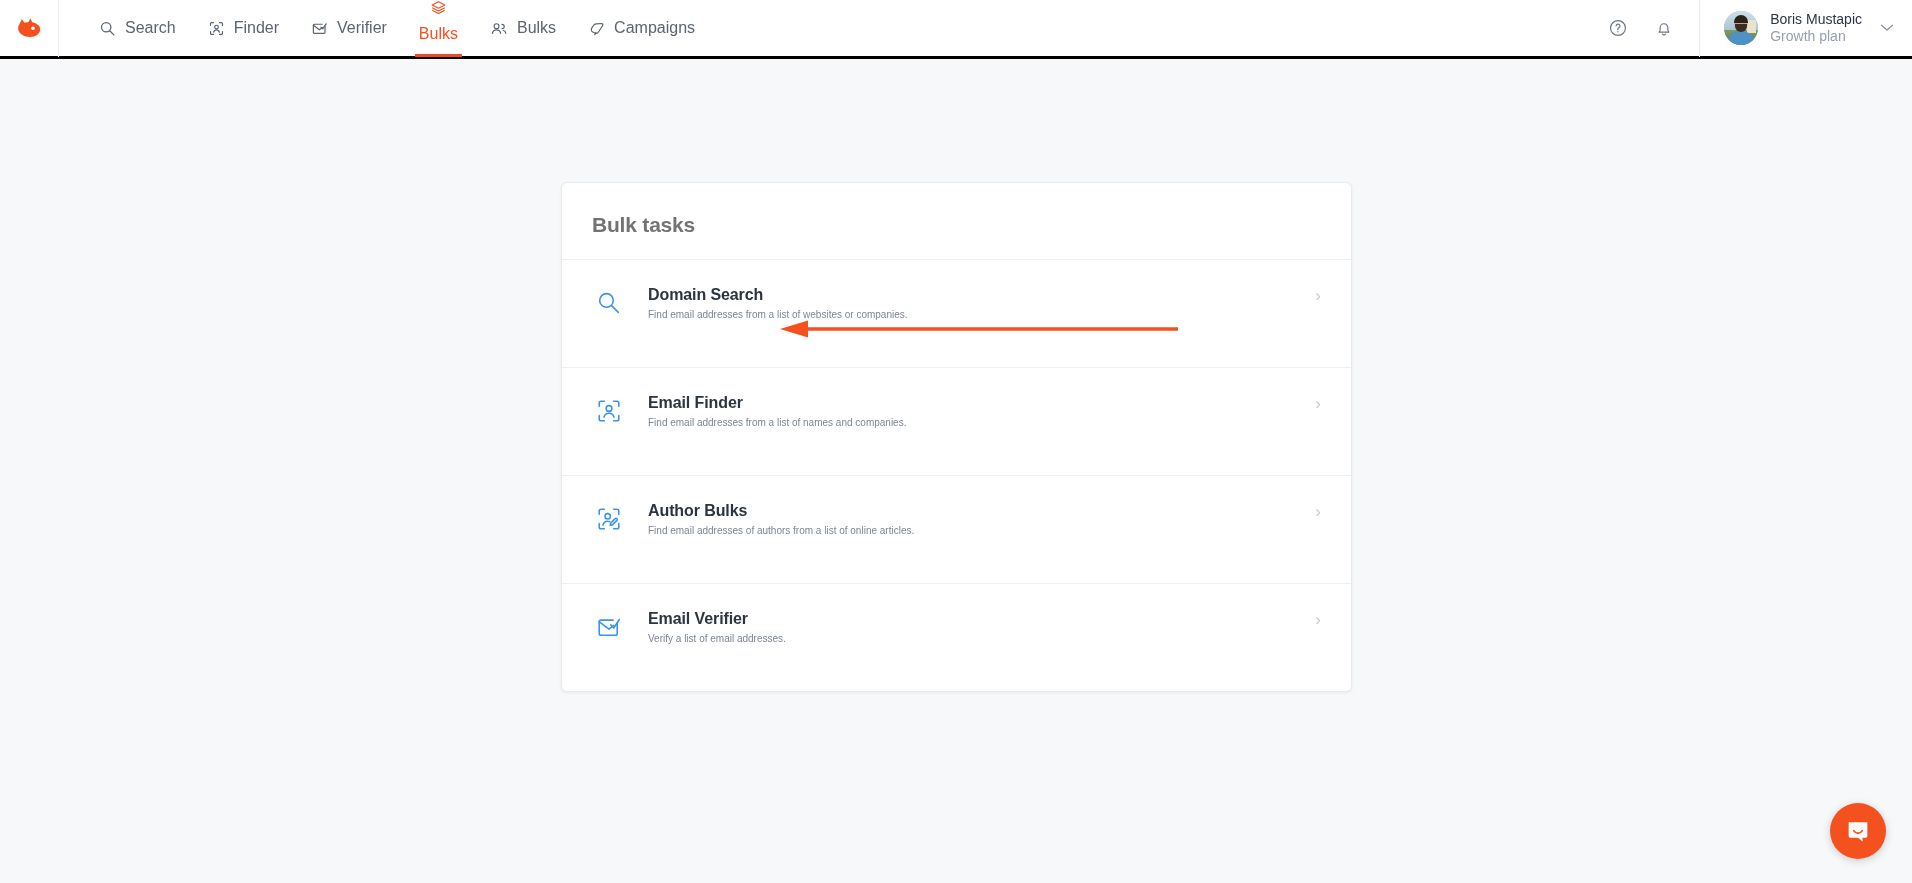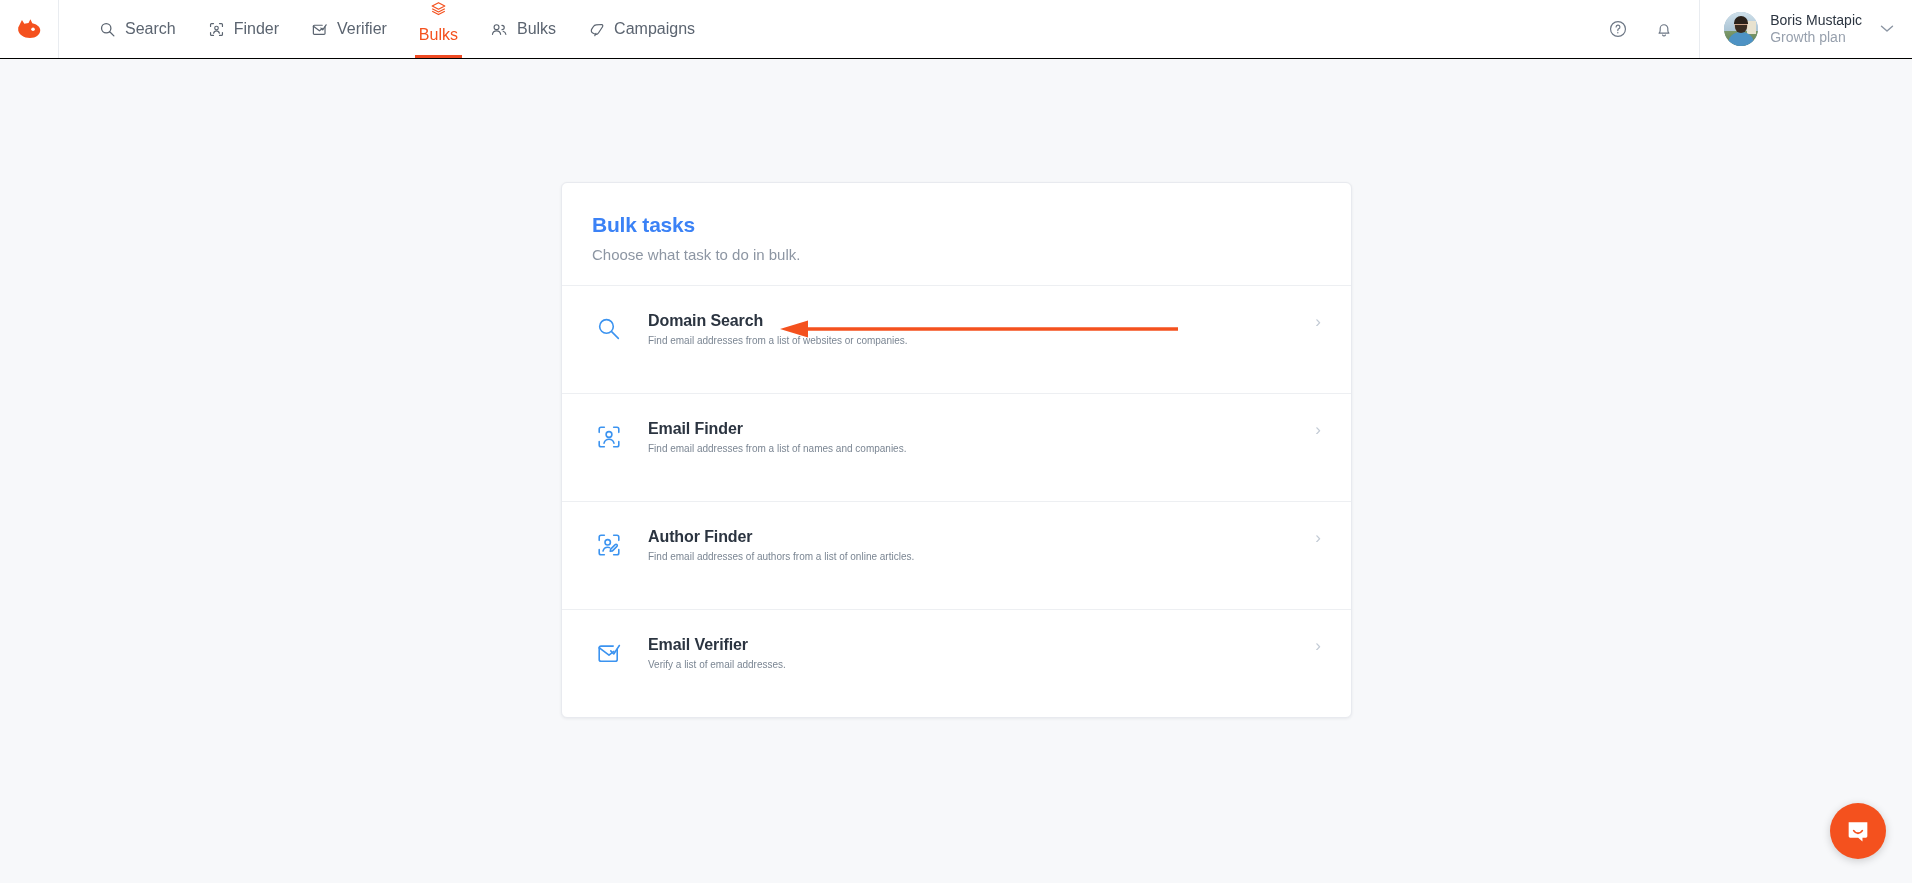--- a/index.html
+++ b/index.html
@@ -8,21 +8,21 @@
     background: #f7f8fa;
     font-family: "Liberation Sans", sans-serif;
     overflow: hidden;
   }
 
   
   .header {
     position: relative;
     height: 59px;
     background: #ffffff;
-    border-bottom: 1px solid #000000;
+    border-bottom: 3px solid #000000;
     display: flex;
     align-items: center;
   }
   .logo-wrap {
     width: 59px; height: 58px;
     display: flex; align-items: center; justify-content: center;
     border-right: 1px solid #e9ecf0;
     flex: 0 0 59px;
   }
   .logo-svg { display: block; }
@@ -108,21 +108,21 @@
     width: 791px;
     background: #ffffff;
     border: 1px solid #e8eaef;
     border-radius: 6px;
     box-shadow: 0 1px 3px rgba(30,40,60,0.07);
   }
   .card-head { padding: 30px 30px 22px 30px; }
   .card-title {
     font-size: 21px;
     font-weight: bold;
-    color: #3b82f6;
+    color: #737373;
     letter-spacing: -0.2px;
   }
   .card-sub {
     margin-top: 9px;
     font-size: 15px;
     color: #8d96a3;
   }
 
   .task-row {
     display: flex;
@@ -302,21 +302,20 @@
 
   </div>
 </div>
 
 <div class="main">
 
   <div class="card">
 
     <div class="card-head">
       <div class="card-title">Bulk tasks</div>
-      <div class="card-sub">Choose what task to do in bulk.</div>
     </div>
 
     <div class="task-row">
       <span class="task-icon">
         <svg width="28" height="28" viewBox="0 0 30 30" fill="none" stroke="#3b93f0" stroke-width="1.7" stroke-linecap="round">
           <circle cx="12.3" cy="12.3" r="7.3"></circle>
           <line x1="17.8" y1="17.8" x2="25" y2="25"></line>
         </svg>
       </span>
       <div class="task-body">
@@ -350,21 +349,21 @@
           <path d="M4.5 10V6.5A2 2 0 0 1 6.5 4.5H10"></path>
           <path d="M20 4.5h3.5a2 2 0 0 1 2 2V10"></path>
           <path d="M25.5 20v3.5a2 2 0 0 1-2 2H20"></path>
           <path d="M10 25.5H6.5a2 2 0 0 1-2-2V20"></path>
           <circle cx="13.6" cy="12.1" r="2.9"></circle>
           <path d="M8.6 21.4c.7-2.6 2.6-4 5-4 .7 0 1.4.1 2 .4"></path>
           <path d="M21.6 14.6 16.8 19.4l-.5 2.4 2.4-.5 4.8-4.8a1.3 1.3 0 0 0 0-1.9 1.3 1.3 0 0 0-1.9 0Z"></path>
         </svg>
       </span>
       <div class="task-body">
-        <div class="task-name">Author Finder</div>
+        <div class="task-name">Author Bulks</div>
         <div class="task-desc">Find email addresses of authors from a list of online articles.</div>
       </div>
       <span class="task-chev">›</span>
     </div>
 
     <div class="task-row">
       <span class="task-icon">
         <svg width="28" height="28" viewBox="0 0 30 30" fill="none" stroke="#3b93f0" stroke-width="1.7" stroke-linejoin="round" stroke-linecap="round">
           <path d="M4.5 9.6v12.3a2 2 0 0 0 2 2h15.3a2 2 0 0 0 2-2v-11"></path>
           <path d="M4.5 9.6a2 2 0 0 1 2-2h13"></path>

